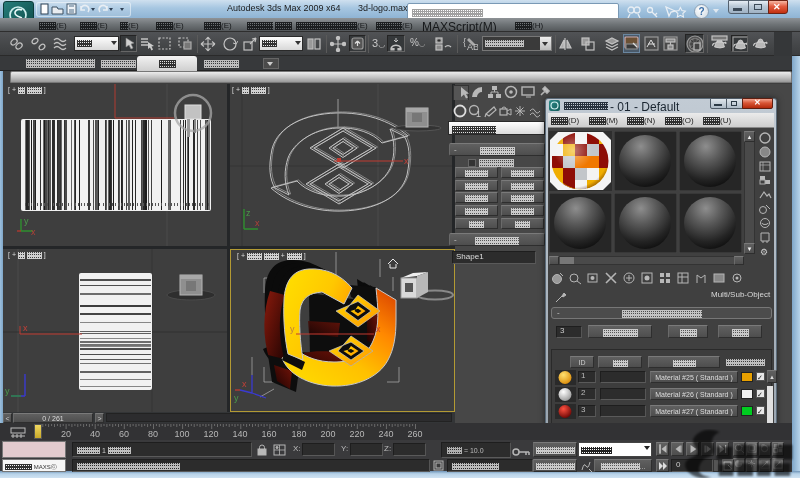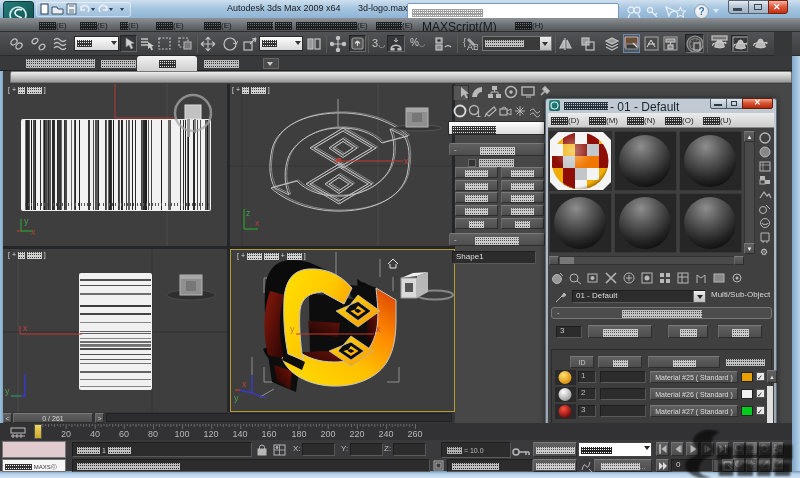--- a/index.html
+++ b/index.html
@@ -771,23 +771,20 @@
 <div class="a" style="left:712px;top:271px;"><svg width="15" height="15">
         <rect x="2" y="3" width="10" height="8" fill="#888" stroke="#b5b5b5"></rect>
       </svg></div>
 <div class="a" style="left:730px;top:271px;"><svg width="15" height="15">
         <circle cx="7" cy="7" r="4" fill="none" stroke="#b5b5b5"></circle>
         <circle cx="7" cy="7" r="1.5" fill="#b8b8b8"></circle>
       </svg></div>
 <div class="a" style="left:554px;top:290px;"><svg width="14" height="14">
         <path d="M2 12 l6 -6 M8 6 l2 -3 2 2 -3 2 z" stroke="#b5b5b5" fill="#b8b8b8"></path>
       </svg></div>
-<div class="a sunk" style="left:572px;top:290px;width:134px;height:13px;color:#ddd;font-size:8px;padding:1px 0 0 3px;">01 - Default<span style="position:absolute;right:0;top:0;width:12px;height:11px;background:linear-gradient(#eee,#bbb);border-left:1px solid #666;">
-        <span style="position:absolute;left:3px;top:4px;border:3px solid transparent;border-top:4px solid #222;"></span>
-      </span></div>
 <div class="a" style="left:711px;top:291px;color:#d8d8d8;font-size:8px;">Multi/Sub-Object</div>
 <div class="a" style="left:551px;top:307px;width:221px;height:12px;background:#4c4c4c;border:1px solid #777;border-radius:3px;text-align:center;"><span style="position:absolute;left:5px;top:1px;color:#ccc;font-size:8px;">-</span><span style="margin-top:1px;display:inline-block;"><span class="zh" style="width:80px;height:8px;color:#ccc;"></span></span></div>
 <div class="a sunk" style="left:556px;top:326px;width:26px;height:12px;color:#ccc;font-size:8px;padding-left:3px;">3</div>
 <div class="a btn" style="left:588px;top:325px;width:64px;height:13px;padding-top:2px;"><span class="zh" style="width:35px;height:8px;"></span></div>
 <div class="a btn" style="left:668px;top:325px;width:40px;height:13px;padding-top:2px;"><span class="zh" style="width:17px;height:8px;"></span></div>
 <div class="a btn" style="left:718px;top:325px;width:44px;height:13px;padding-top:2px;"><span class="zh" style="width:17px;height:8px;"></span></div>
 <div class="a" style="left:551px;top:349px;width:221px;height:79px;background:#3d3d3d;border:1px solid #2a2a2a;border-bottom-color:#5a5a5a;"></div>
 <div class="a btn" style="left:570px;top:356px;width:24px;height:12px;font-size:7px;padding-top:2px;color:#ccc;">ID</div>
 <div class="a btn" style="left:598px;top:356px;width:44px;height:12px;padding-top:2px;"><span class="zh" style="width:15px;height:7px;"></span></div>
 <div class="a btn" style="left:648px;top:356px;width:72px;height:12px;padding-top:2px;"><span class="zh" style="width:23px;height:7px;"></span></div>

